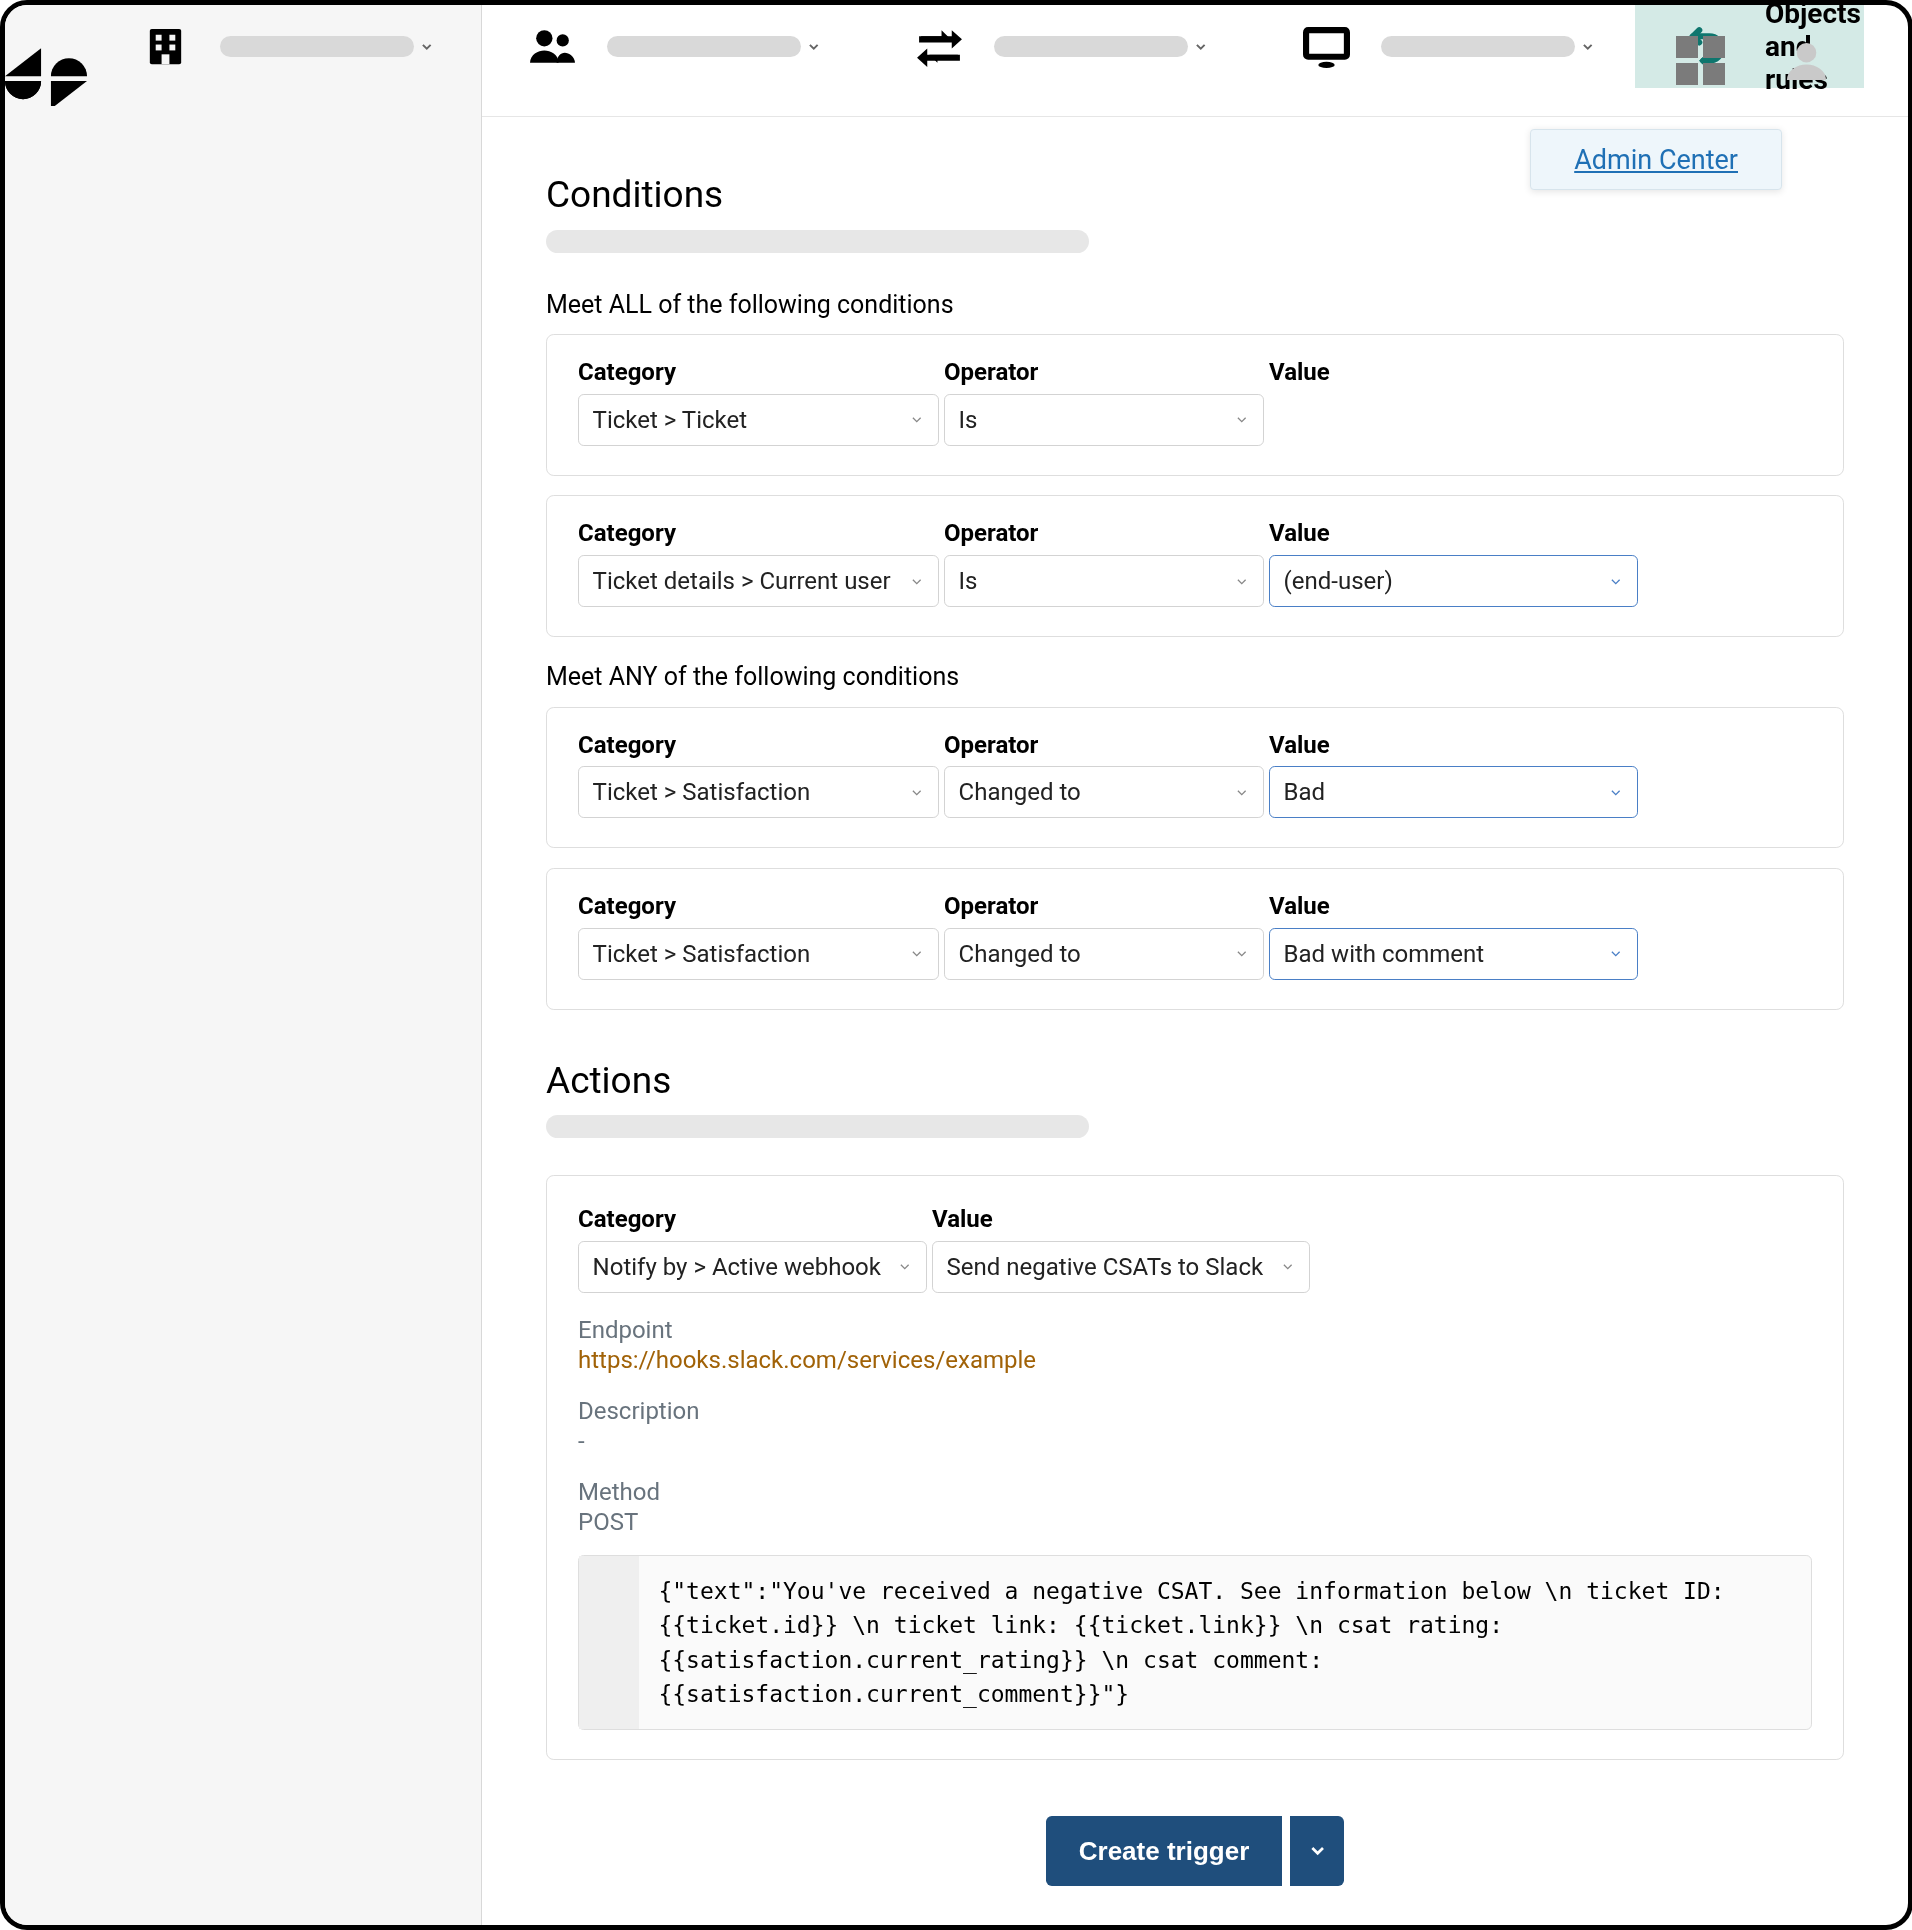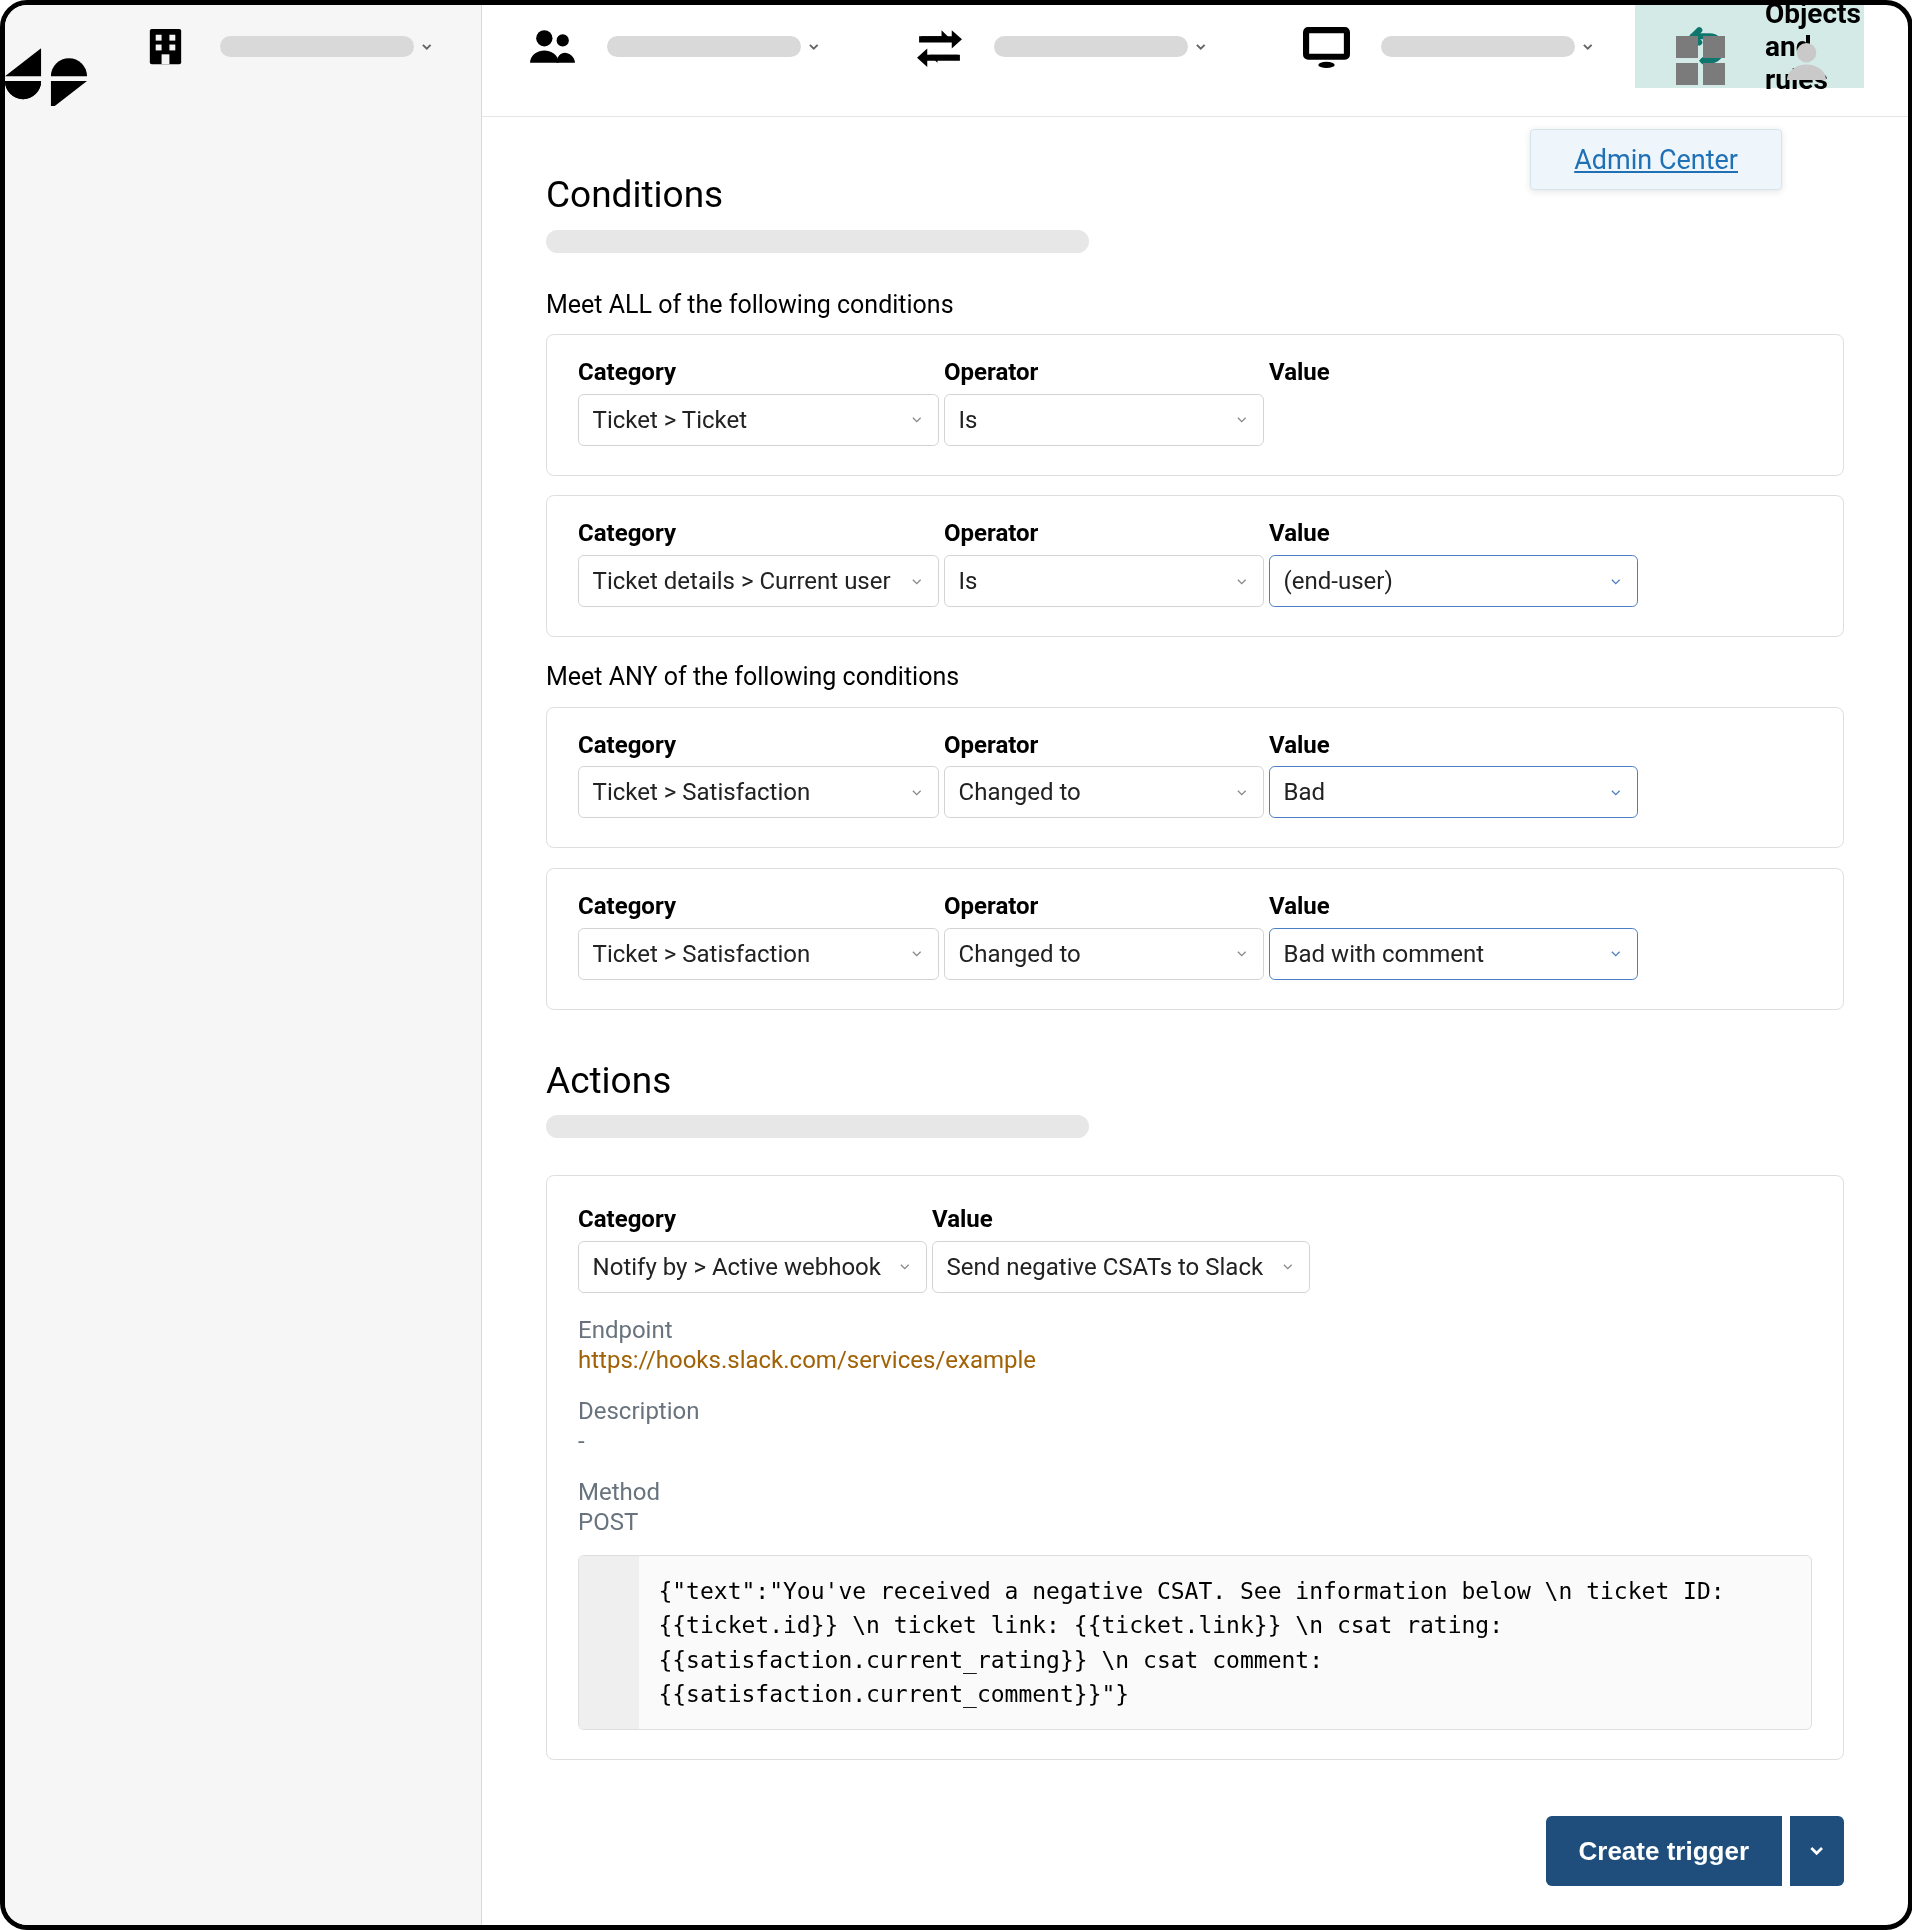--- a/index.html
+++ b/index.html
@@ -195,21 +195,21 @@
     padding:17.5px 19.4px;
     font-family: ui-monospace, "SF Mono", Menlo, Consolas, monospace;
     font-size: 23px;
     line-height: 1.5;
     white-space: normal;
     word-break: break-word;
   }
   
   .footer {
     display:flex;
-    justify-content:flex-end;
+    justify-content:center;
     padding: 0 64px 39px 64px;
     gap:8px;
   }
   .btn-primary {
     background:#1f4e7c;
     color:#fff;
     font-size:26px;
     font-weight:600;
     border:none;
     border-radius:5.8px 0 0 5.8px;

